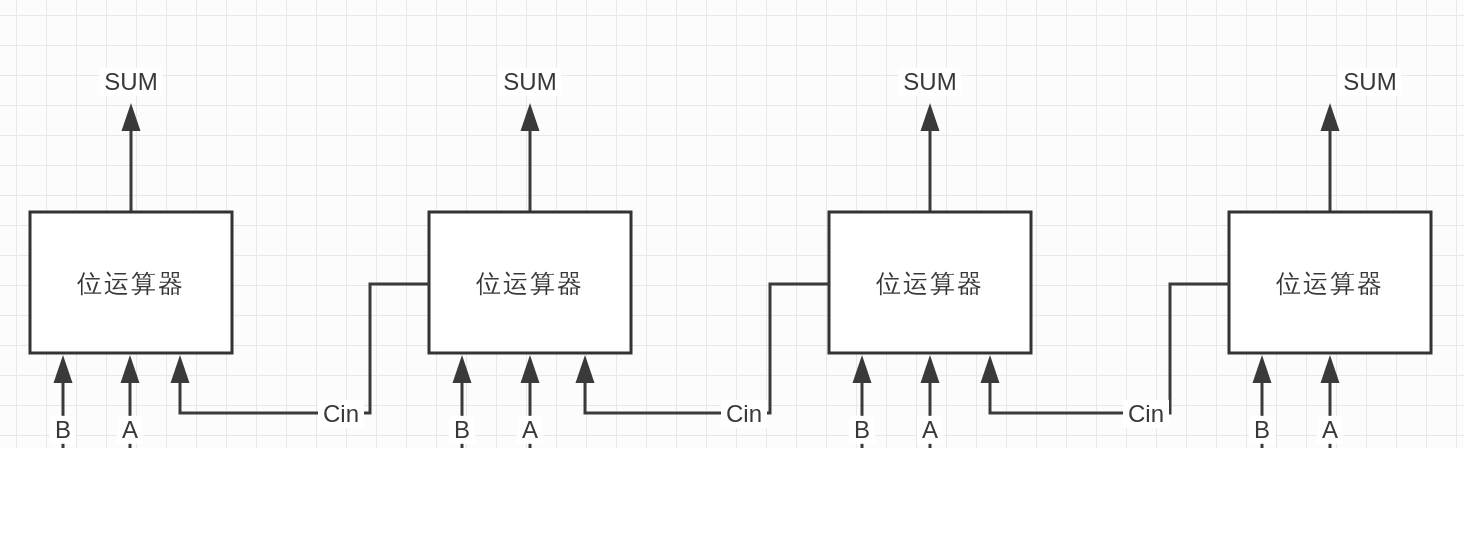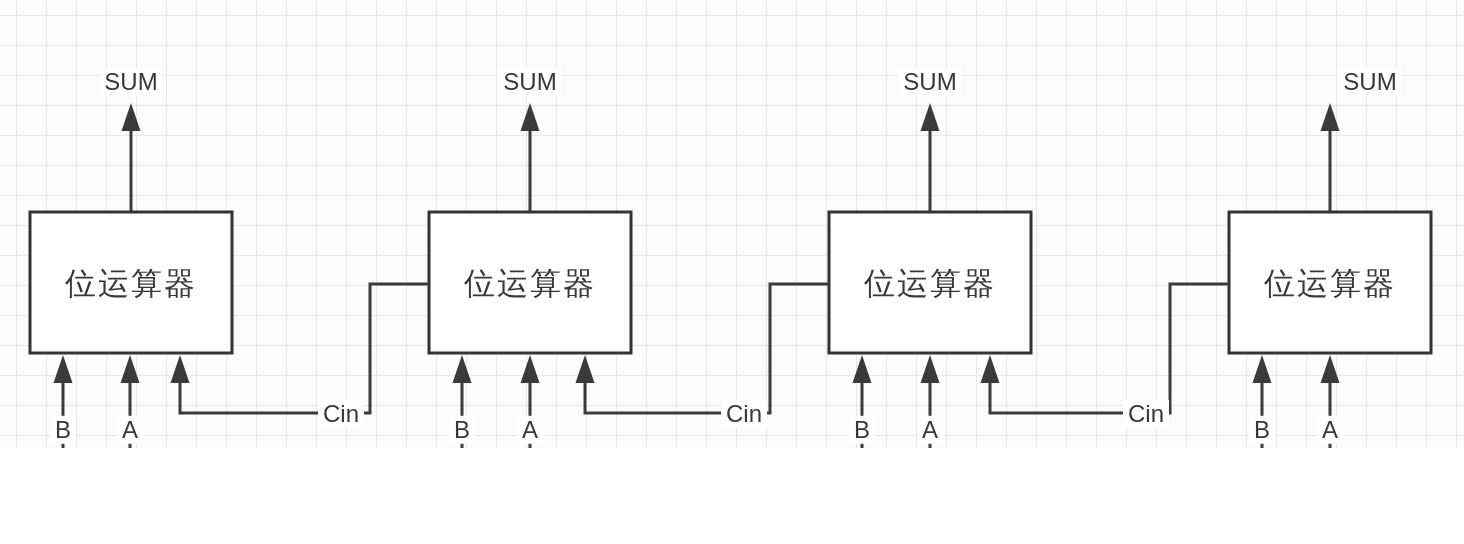--- a/index.html
+++ b/index.html
@@ -42,21 +42,21 @@
     position: absolute;
     transform: translate(-50%, -50%);
     white-space: nowrap;
     color: #383838;
     background: #ffffff;
     padding: 1px 5px;
     font-size: 24px;
     line-height: 1.1;
   }
   .lbl.cn {
-    font-size: 31px;
+    font-size: 25px;
     background: transparent;
     letter-spacing: 2px;
   }
 </style>
 </head>
 <body>
 
 <div class="canvas">
 
   <svg width="1464" height="544" viewBox="0 0 1464 544">

